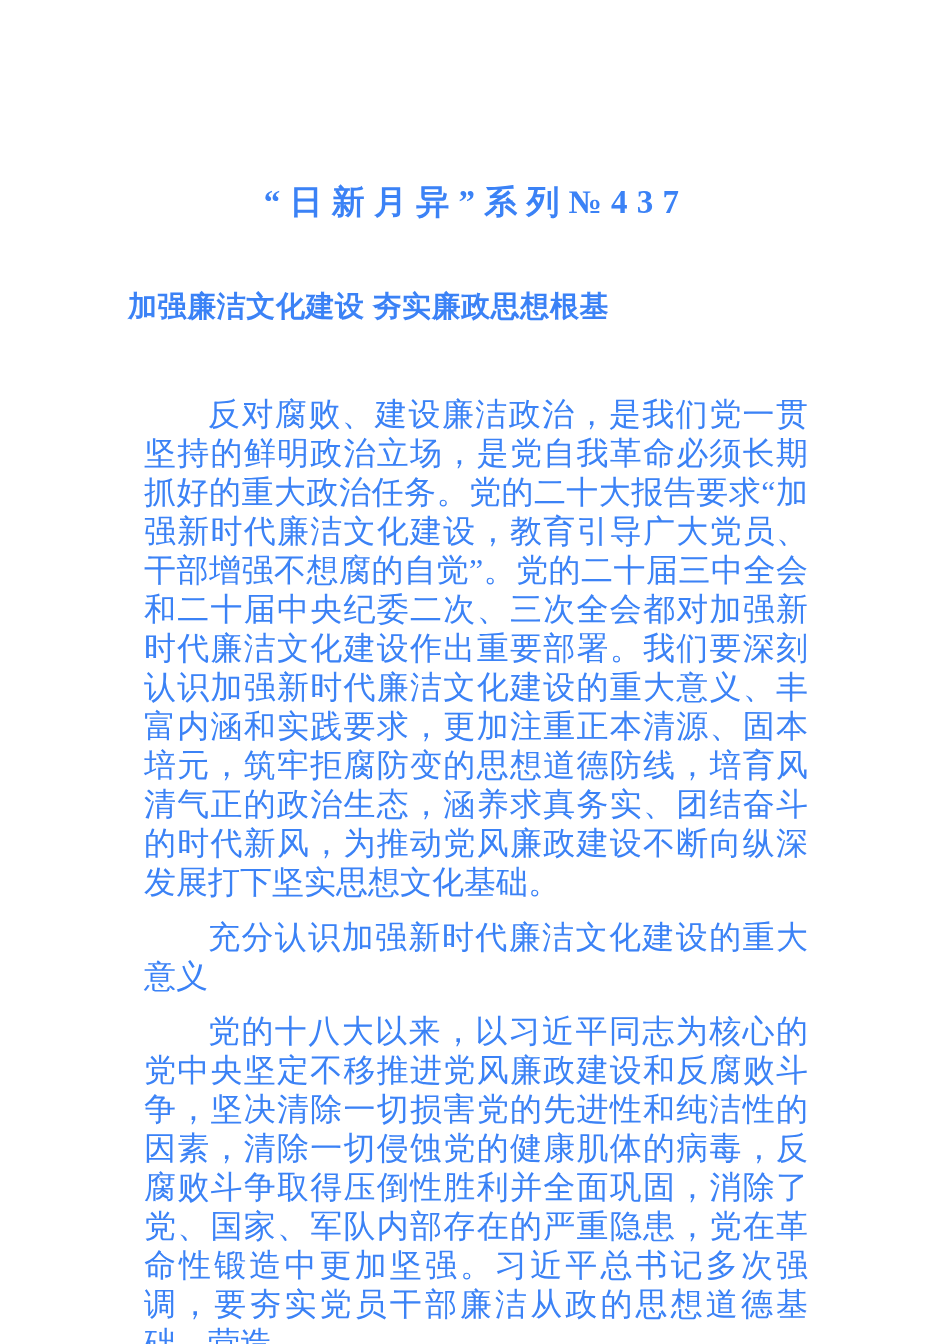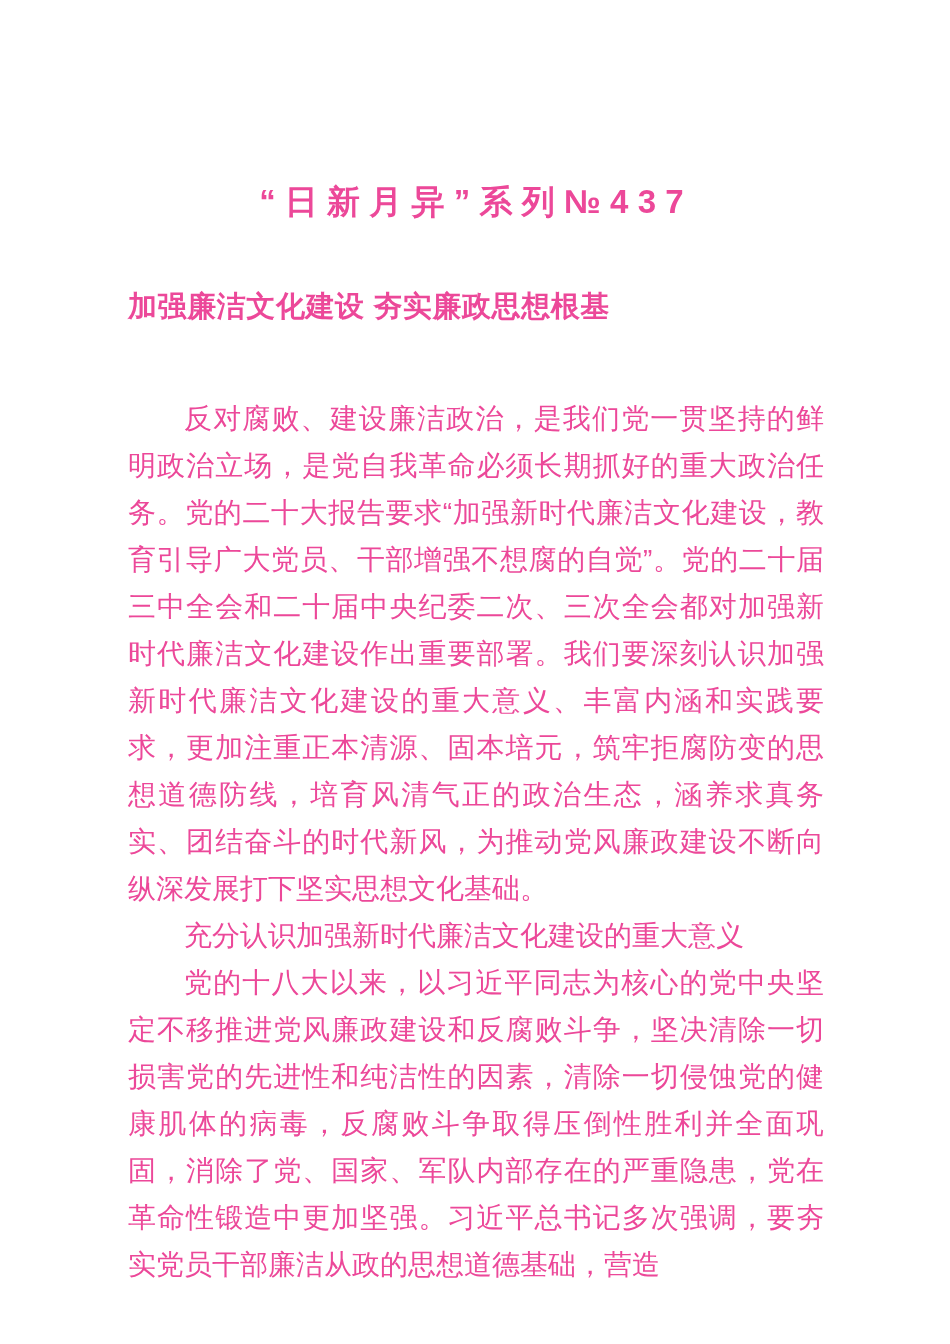--- a/index.html
+++ b/index.html
@@ -7,22 +7,22 @@
     padding: 0;
     background: #ffffff;
   }
   .page {
     position: relative;
     width: 950px;
     height: 1344px;
     margin: 0 auto;
     background: #ffffff;
     overflow: hidden;
-    font-family: Liberation Sans, sans-serif;
-    color: #ec4899;
+    font-family: Liberation Serif, serif;
+    color: #3b82f6;
   }
   .content {
     position: absolute;
     left: 128px;
     right: 126px;
     top: 180px;
   }
   .series-title {
     font-size: 33px;
     font-weight: bold;
@@ -33,26 +33,26 @@
   }
   .doc-title {
     font-size: 29px;
     font-weight: bold;
     text-align: left;
     letter-spacing: 0.02em;
     margin: 0 0 68px 0;
     white-space: nowrap;
   }
   .body-text p {
-    font-size: 28px;
-    line-height: 47px;
+    font-size: 32px;
+    line-height: 39px;
     text-align: justify;
     text-justify: inter-ideograph;
     text-indent: 2em;
-    margin: 0;
+    margin: 16px;
     word-break: break-all;
   }
 </style>
 </head>
 <body>
 
 <div class="page">
   <div class="content">
     <h1 class="series-title">“日新月异”系列№437</h1>
     <h2 class="doc-title">加强廉洁文化建设 夯实廉政思想根基</h2>

